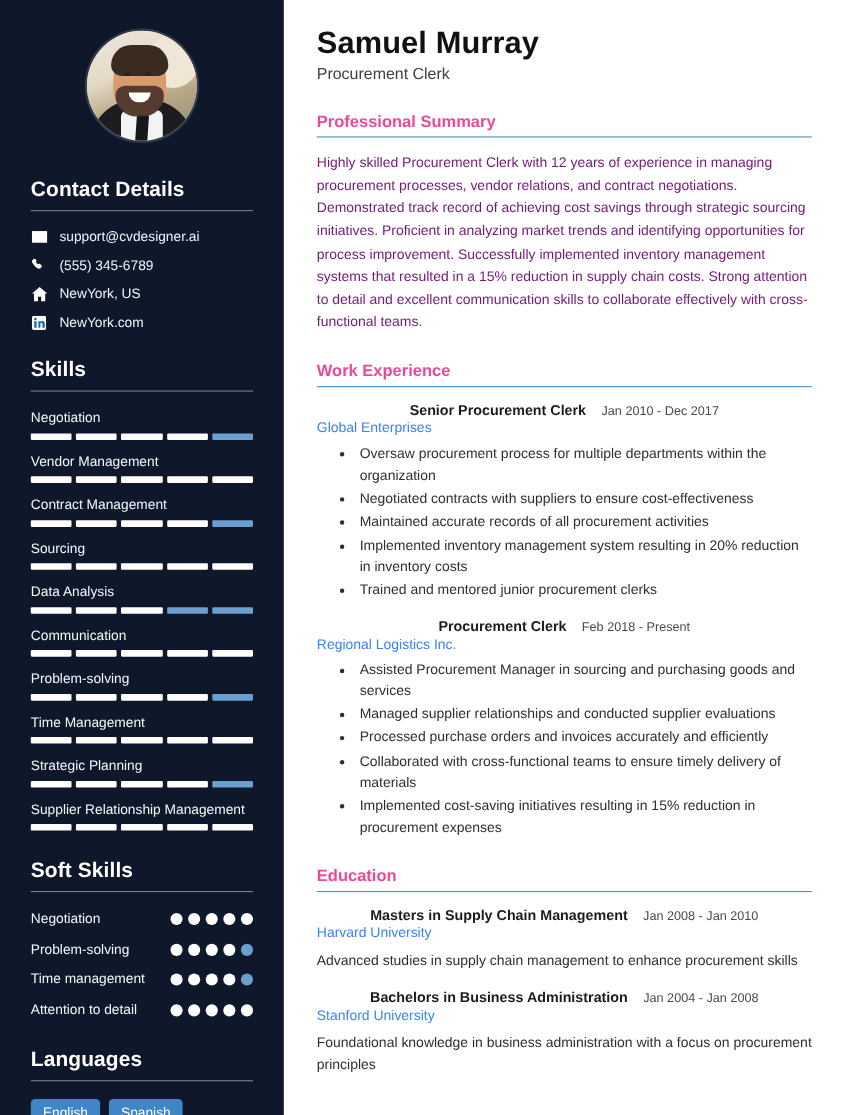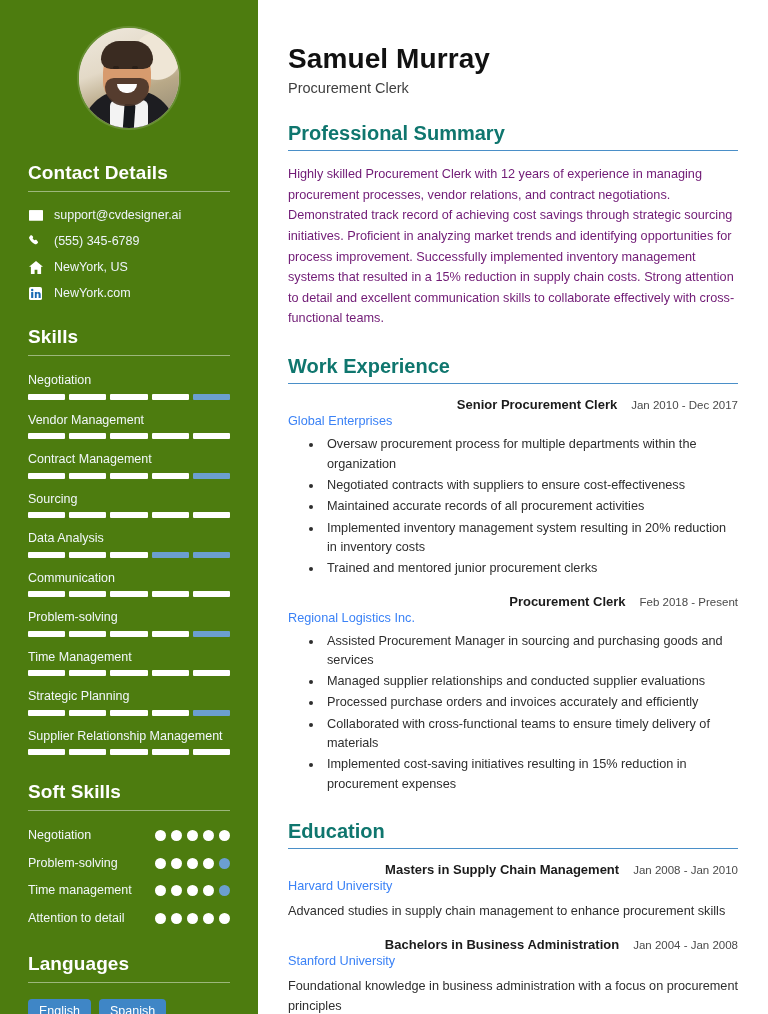--- a/index.html
+++ b/index.html
@@ -9,21 +9,21 @@
     background:#ffffff;
     color:#333;
     display:flex;
     overflow:hidden;
   }
 
   
   .sidebar{
     width:258px;
     min-width:258px;
-    background:#4d7c0f;
+    background:#0f172a;
     color:#ffffff;
     padding:28px 28px 0 28px;
     position:relative;
   }
 
   .avatar-wrap{
     display:flex;
     justify-content:center;
     margin-bottom:34px;
   }
@@ -97,43 +97,43 @@
   
   .langs{display:flex;gap:8px;flex-wrap:wrap;}
   .lang{
     background:#3f86c6;color:#ffffff;font-size:12.5px;
     padding:5px 11px;border-radius:4px;
   }
 
   
   .main{
     flex:1;
-    padding:44px 30px 0 30px;
+    padding:24px 30px 0 30px;
     min-width:0;
   }
   .name{
     font-size:28px;font-weight:bold;color:#111;letter-spacing:.1px;line-height:1.1;
   }
   .role{
     font-size:14.5px;color:#3f3f3f;margin-top:5px;
   }
 
   .sec{margin-top:26px;}
   .sec-title{
-    font-size:20px;font-weight:bold;color:#0f766e;margin-bottom:5px;
+    font-size:15px;font-weight:bold;color:#ec4899;margin-bottom:5px;
   }
   .sec-rule{height:1.5px;background:#4a8fc8;margin-bottom:13px;}
 
   .summary{
     font-size:12.7px;line-height:1.62;color:#701a75;text-align:left;
   }
 
   .entry{margin-bottom:15px;}
   .entry-head{
-    display:flex;justify-content:flex-end;align-items:baseline;gap:14px;
+    display:flex;justify-content:center;align-items:baseline;gap:14px;
   }
   .entry-title{font-size:13px;font-weight:bold;color:#1b1b1b;}
   .entry-date{font-size:11.5px;color:#4a4a4a;white-space:nowrap;}
   .entry-org{font-size:12.7px;color:#3b82f6;margin-top:2px;}
   .entry-desc{font-size:12.7px;color:#2e2e2e;line-height:1.6;margin-top:8px;}
 
   ul.bullets{margin:7px 0 0 35px;}
   ul.bullets li{
     font-size:12.7px;line-height:1.52;color:#2e2e2e;margin-bottom:2px;
     padding-left:4px;

